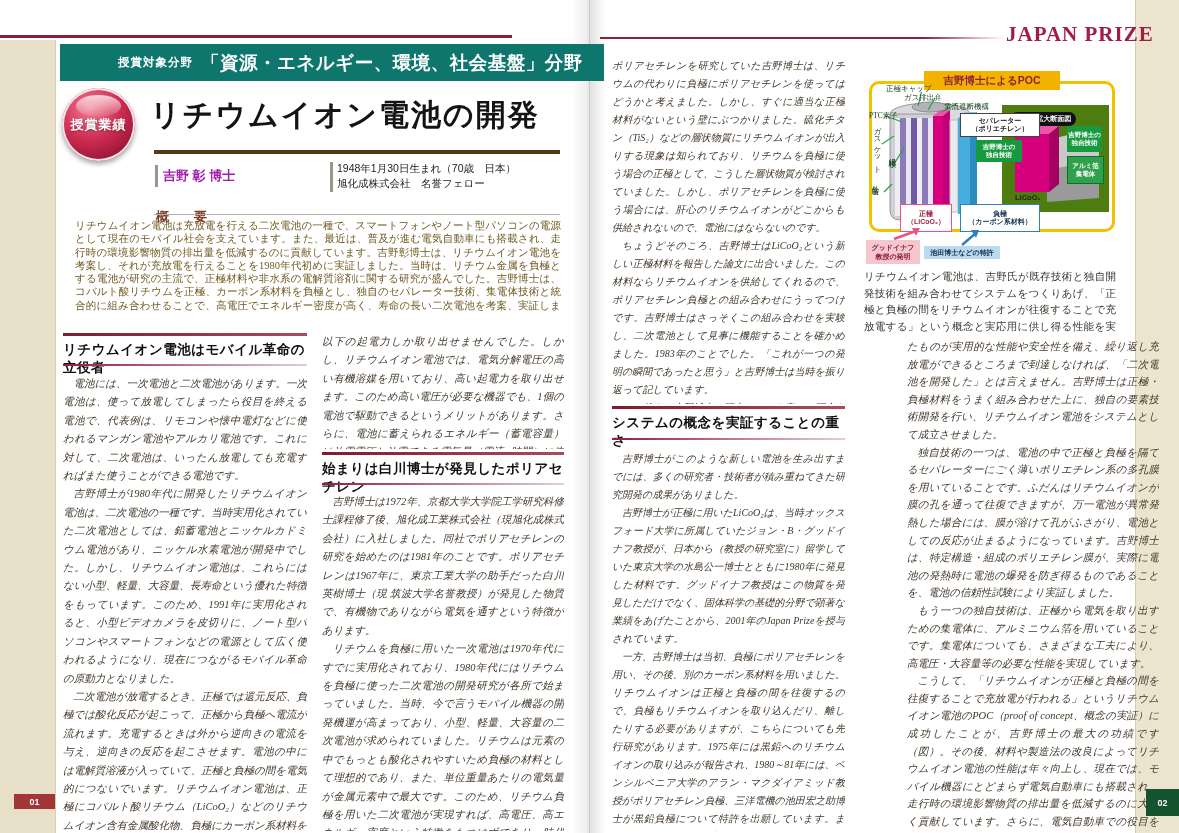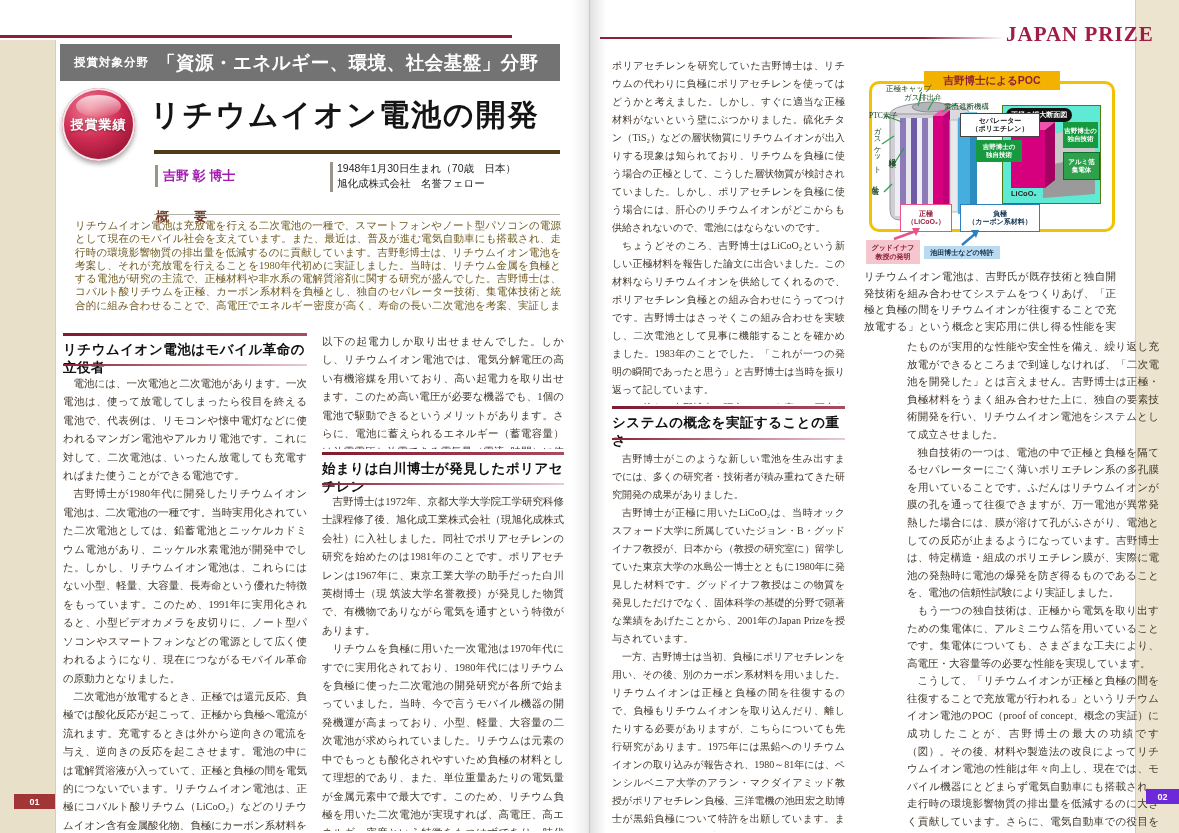--- a/index.html
+++ b/index.html
@@ -12,21 +12,21 @@
   .edge-l{left:0;top:40px;width:55px;height:793px;background:#e9e0c9;border-right:1px solid #d8cdb0;}
   .edge-r{left:1135px;top:0;width:44px;height:833px;background:#ece4cf;border-left:1px solid #d8cdb0;}
   .spine{left:572px;top:0;width:34px;height:833px;
          background:linear-gradient(to right,rgba(0,0,0,0) 0%,rgba(0,0,0,.07) 45%,rgba(0,0,0,.12) 52%,rgba(0,0,0,0) 100%);}
   .spine-line{left:589px;top:0;width:1px;height:833px;background:#cfc9bf;}
   .topline-l{left:0;top:35px;width:512px;height:3px;background:#8e1f38;}
   .topline-r{left:600px;top:37px;width:404px;height:2px;
              background:linear-gradient(to right,#8e1f38 80%,rgba(142,31,56,0));}
   .brand{left:1006px;top:22px;font-size:21px;font-weight:bold;color:#a01d45;letter-spacing:1px;}
   
-  .banner{left:60px;top:44px;width:500px;height:37px;background:#737373;color:#fff;display:flex;align-items:center;}
+  .banner{left:60px;top:44px;width:500px;height:37px;background:#0f766e;color:#fff;display:flex;align-items:center;padding-left:44px;}
   .banner .pre{font-size:11.5px;font-weight:bold;margin:0 8px 0 14px;letter-spacing:1px;}
   .banner .big{font-size:18.5px;font-weight:bold;letter-spacing:.5px;}
   
   .badge{left:62px;top:88px;width:73px;height:73px;border-radius:50%;
          background:radial-gradient(circle at 38% 28%,#ef7d93,#cf2c52 45%,#8e1030 85%);
          box-shadow:0 3px 5px rgba(0,0,0,.35),0 0 0 2px #f3e6e9 inset;
          display:flex;align-items:center;justify-content:center;}
   .badge .gloss{position:absolute;left:14px;top:7px;width:45px;height:22px;border-radius:50%;
          background:linear-gradient(rgba(255,255,255,.75),rgba(255,255,255,.05));}
   .badge span{color:#fff;font-weight:bold;font-size:13px;letter-spacing:1px;text-shadow:0 1px 2px rgba(0,0,0,.4);}
@@ -38,38 +38,38 @@
   .sum-label{left:156px;top:208px;font-size:13px;font-weight:bold;color:#7a3b2a;letter-spacing:6px;}
   .sum-rule{left:154px;top:214px;width:406px;height:1px;background:#b5b0a6;}
   .summary{left:75px;top:219px;width:486px;height:94px;font-size:10.5px;line-height:13.3px;
            color:#6e591f;text-align:justify;overflow:hidden;}
   
   .rule-top{height:3px;background:linear-gradient(to right,#7e1b30,#a94c60);}
   .rule-sub{height:2px;background:linear-gradient(to right,#8e2038,#e8ccd3);}
   .sec-head{font-size:13.5px;font-weight:bold;color:#111;letter-spacing:.5px;}
   
   .col{text-align:justify;color:#40362a;overflow:hidden;}
-  .col p{margin:0;text-indent:1em;}
+  .col p{margin:0;text-indent:1em;font-style:italic;}
   .col p.cont{text-indent:0;}
   .lcol{font-size:10.5px;line-height:18.4px;}
   .rcol{font-size:10px;line-height:18px;}
   .caption{font-size:10.5px;line-height:16.5px;color:#3a352e;text-align:justify;overflow:hidden;}
   
   .tab{color:#fff;font-size:9px;font-weight:bold;display:flex;align-items:center;justify-content:center;}
   .tab01{left:14px;top:794px;width:41px;height:15px;background:#a23535;}
-  .tab02{left:1146px;top:789px;width:33px;height:15px;background:#6d28d9;}
+  .tab02{left:1146px;top:789px;width:33px;height:27px;background:#14532d;}
   
   .fig{left:864px;top:64px;width:252px;height:202px;font-family:"Liberation Sans","DejaVu Sans",sans-serif;}
   .figbox{position:absolute;left:5px;top:17px;width:240px;height:145px;background:#fff;
           border:3px solid #f2c200;border-radius:10px;}
   .figtitle{position:absolute;left:60px;top:7px;width:136px;height:19px;background:#f3b200;
             color:#8e1f38;font-weight:bold;font-size:10.5px;display:flex;align-items:center;justify-content:center;z-index:3;}
   .flabel{position:absolute;font-size:7.5px;color:#17421f;line-height:8px;z-index:3;white-space:nowrap;}
   .vlabel{writing-mode:vertical-rl;letter-spacing:1px;}
-  .panel{position:absolute;left:138px;top:41px;width:97px;height:97px;background:#5eead4;border:1px solid #4d7c0f;z-index:2;}
+  .panel{position:absolute;left:138px;top:41px;width:97px;height:97px;background:#4d7c0f;border:5px solid #4d7c0f;z-index:2;}
   .blkbadge{position:absolute;left:3px;top:2px;background:#111;color:#fff;font-size:7px;font-weight:bold;
             padding:2px 5px;border-radius:7px;white-space:nowrap;}
   .gbadge{background:#17993f;color:#fff;font-size:6.5px;font-weight:bold;text-align:center;
           display:flex;flex-direction:column;align-items:center;justify-content:center;line-height:8px;z-index:4;}
   .gbox{background:#2fa14c;border:1.5px solid #0e6e2d;color:#fff;font-size:6.5px;font-weight:bold;text-align:center;
         display:flex;flex-direction:column;align-items:center;justify-content:center;line-height:8px;z-index:4;}
   .wbox{position:absolute;background:#fff;font-size:7px;font-weight:bold;text-align:center;
         display:flex;flex-direction:column;align-items:center;justify-content:center;line-height:8.5px;z-index:4;}
   .sepbox{left:96px;top:49px;width:78px;height:22px;border:1.2px solid #444;color:#222;}
   .catbox{left:36px;top:140px;width:50px;height:26px;border:1.6px solid #e8538a;color:#9c2040;}

